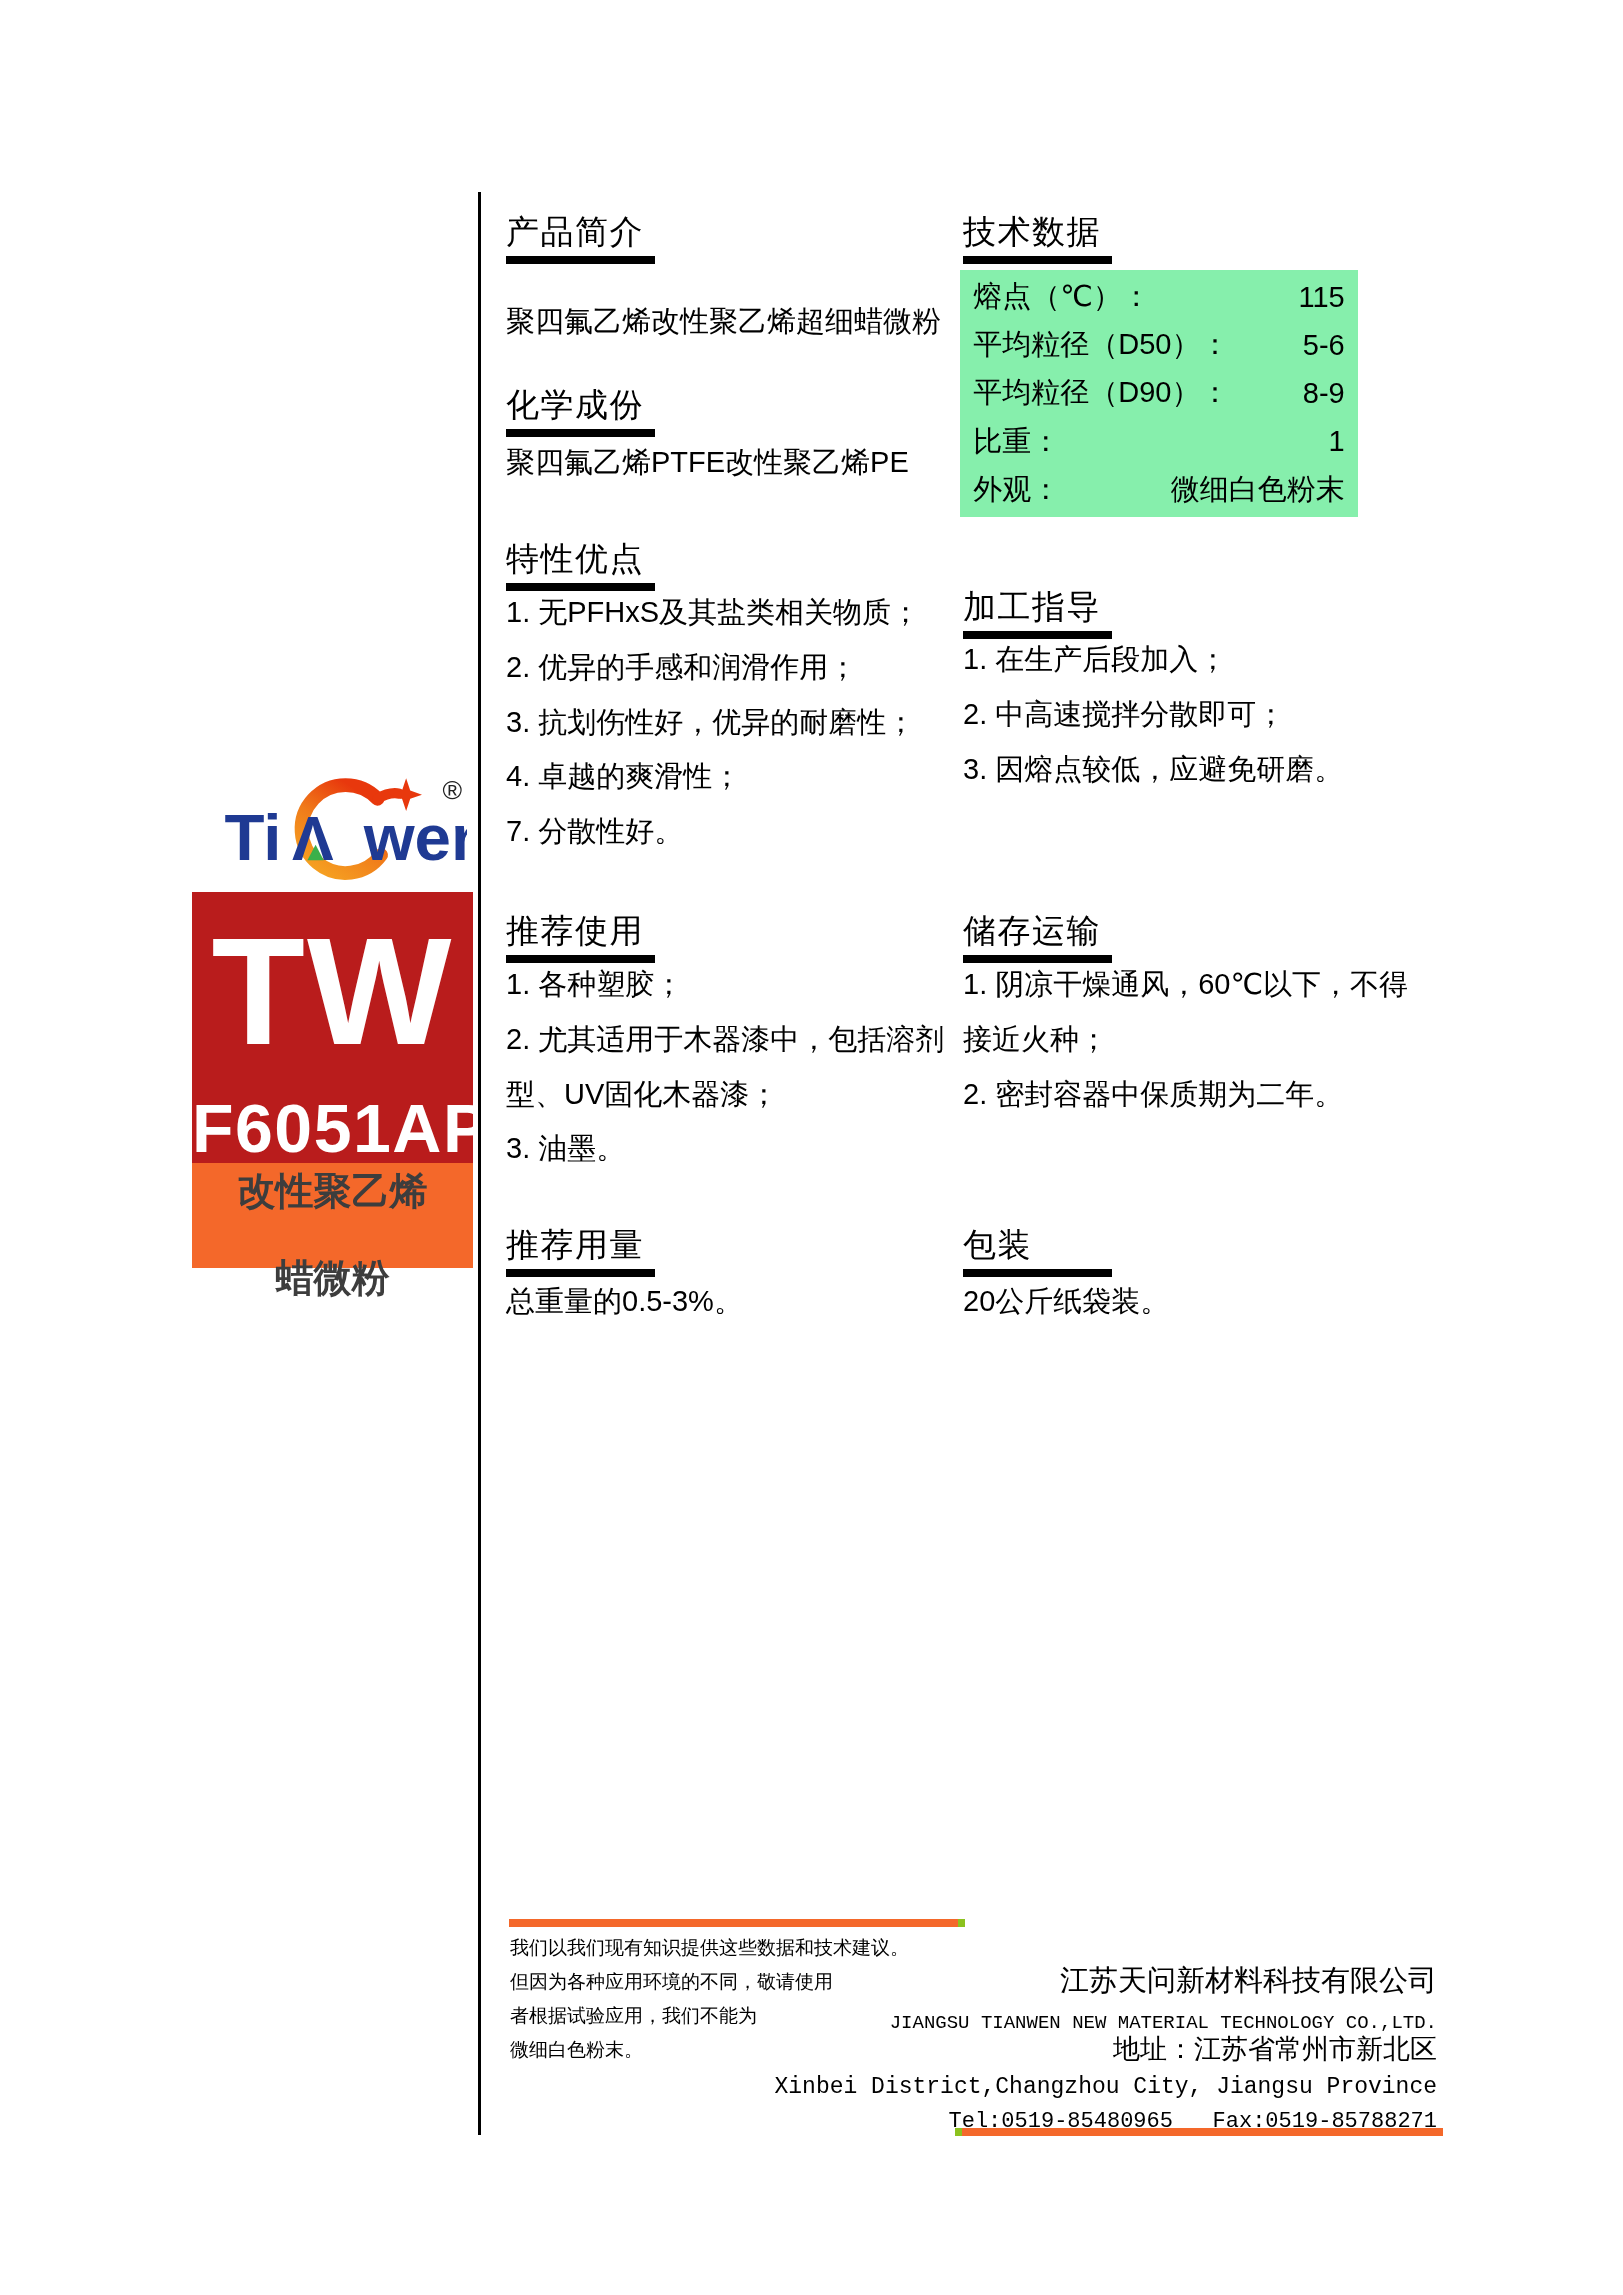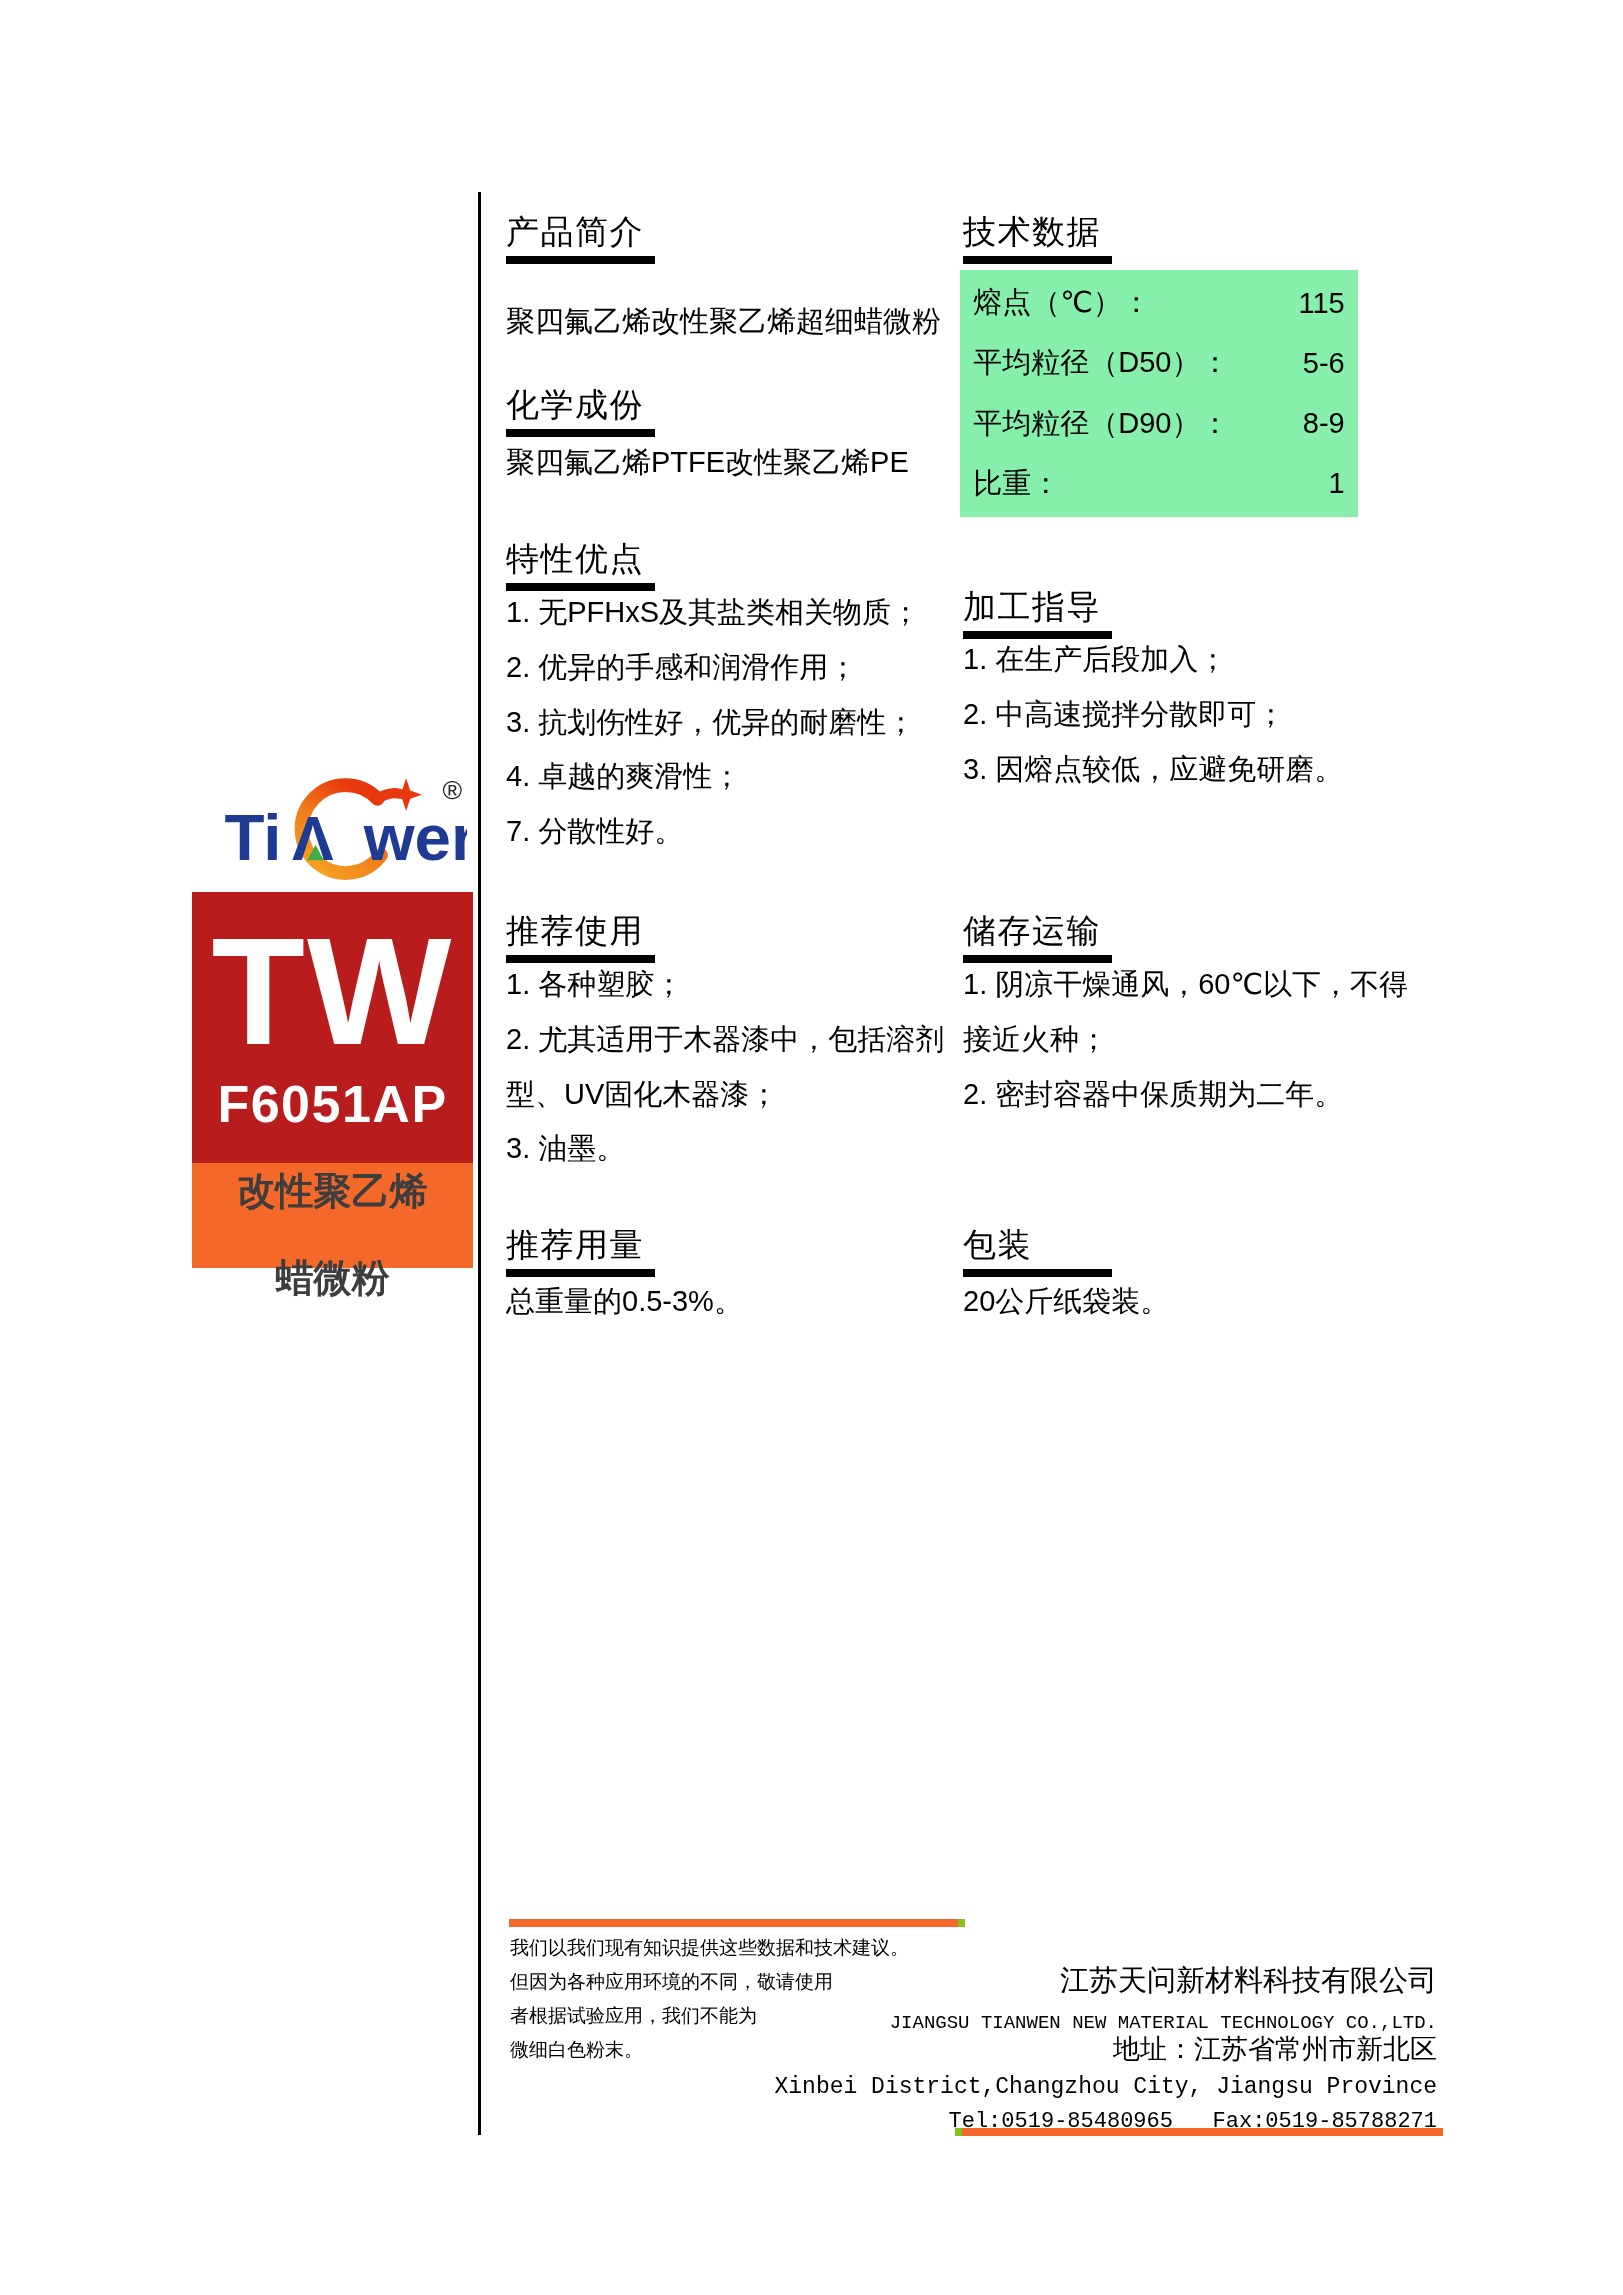--- a/index.html
+++ b/index.html
@@ -54,21 +54,21 @@
     white-space:nowrap;
   }
   
   .logo-svg{position:absolute;left:201px;top:772px;width:266px;height:119px;}
   .blue-box{
     position:absolute;left:192px;top:892px;width:281px;height:271px;
     background:#b91c1c;color:#fff;text-align:center;
     overflow:hidden;
   }
   .tw-text{font-size:153px;font-weight:bold;line-height:164px;margin-top:17.4px;letter-spacing:2px;}
-  .code-text{font-size:52px;font-weight:bold;letter-spacing:1.5px;margin-top:1px;line-height:61px;}
+  .code-text{font-size:68px;font-weight:bold;letter-spacing:1.5px;margin-top:25px;line-height:61px;}
   .orange-box{
     position:absolute;left:192px;top:1163px;width:281px;height:105px;
     background:#F4682A;color:#3d3d3d;text-align:center;font-weight:bold;
   }
   .orange-box .l1{font-size:38px;line-height:47px;margin-top:5.1px;}
   .orange-box .l2{font-size:38px;line-height:47px;margin-top:40px;}
   
   .bar{position:absolute;height:7.7px;background:#F4682A;}
   .bar .green-seg{position:absolute;top:0;width:7.2px;height:7.7px;background:#8CC21E;}
   .bar-top{left:509px;top:1919px;width:456px;}
@@ -146,20 +146,24 @@
     <span>5-6</span>
   </div>
   <div class="tech-row">
     <span>平均粒径（D90）：</span>
     <span>8-9</span>
   </div>
   <div class="tech-row">
     <span>比重：</span>
     <span>1</span>
   </div>
+  <div class="tech-row">
+    <span>外观：</span>
+    <span>微细白色粉末</span>
+  </div>
 </div>
 
 <div class="h" style="left:963px;top:589px;">加工指导</div>
 <div class="t" style="left:963px;top:643px;">1. 在生产后段加入；</div>
 <div class="t" style="left:963px;top:698px;">2. 中高速搅拌分散即可；</div>
 <div class="t" style="left:963px;top:753px;">3. 因熔点较低，应避免研磨。</div>
 
 <div class="h" style="left:963px;top:913px;">储存运输</div>
 <div class="t" style="left:963px;top:968px;">1. 阴凉干燥通风，60℃以下，不得</div>
 <div class="t" style="left:963px;top:1023px;">接近火种；</div>

